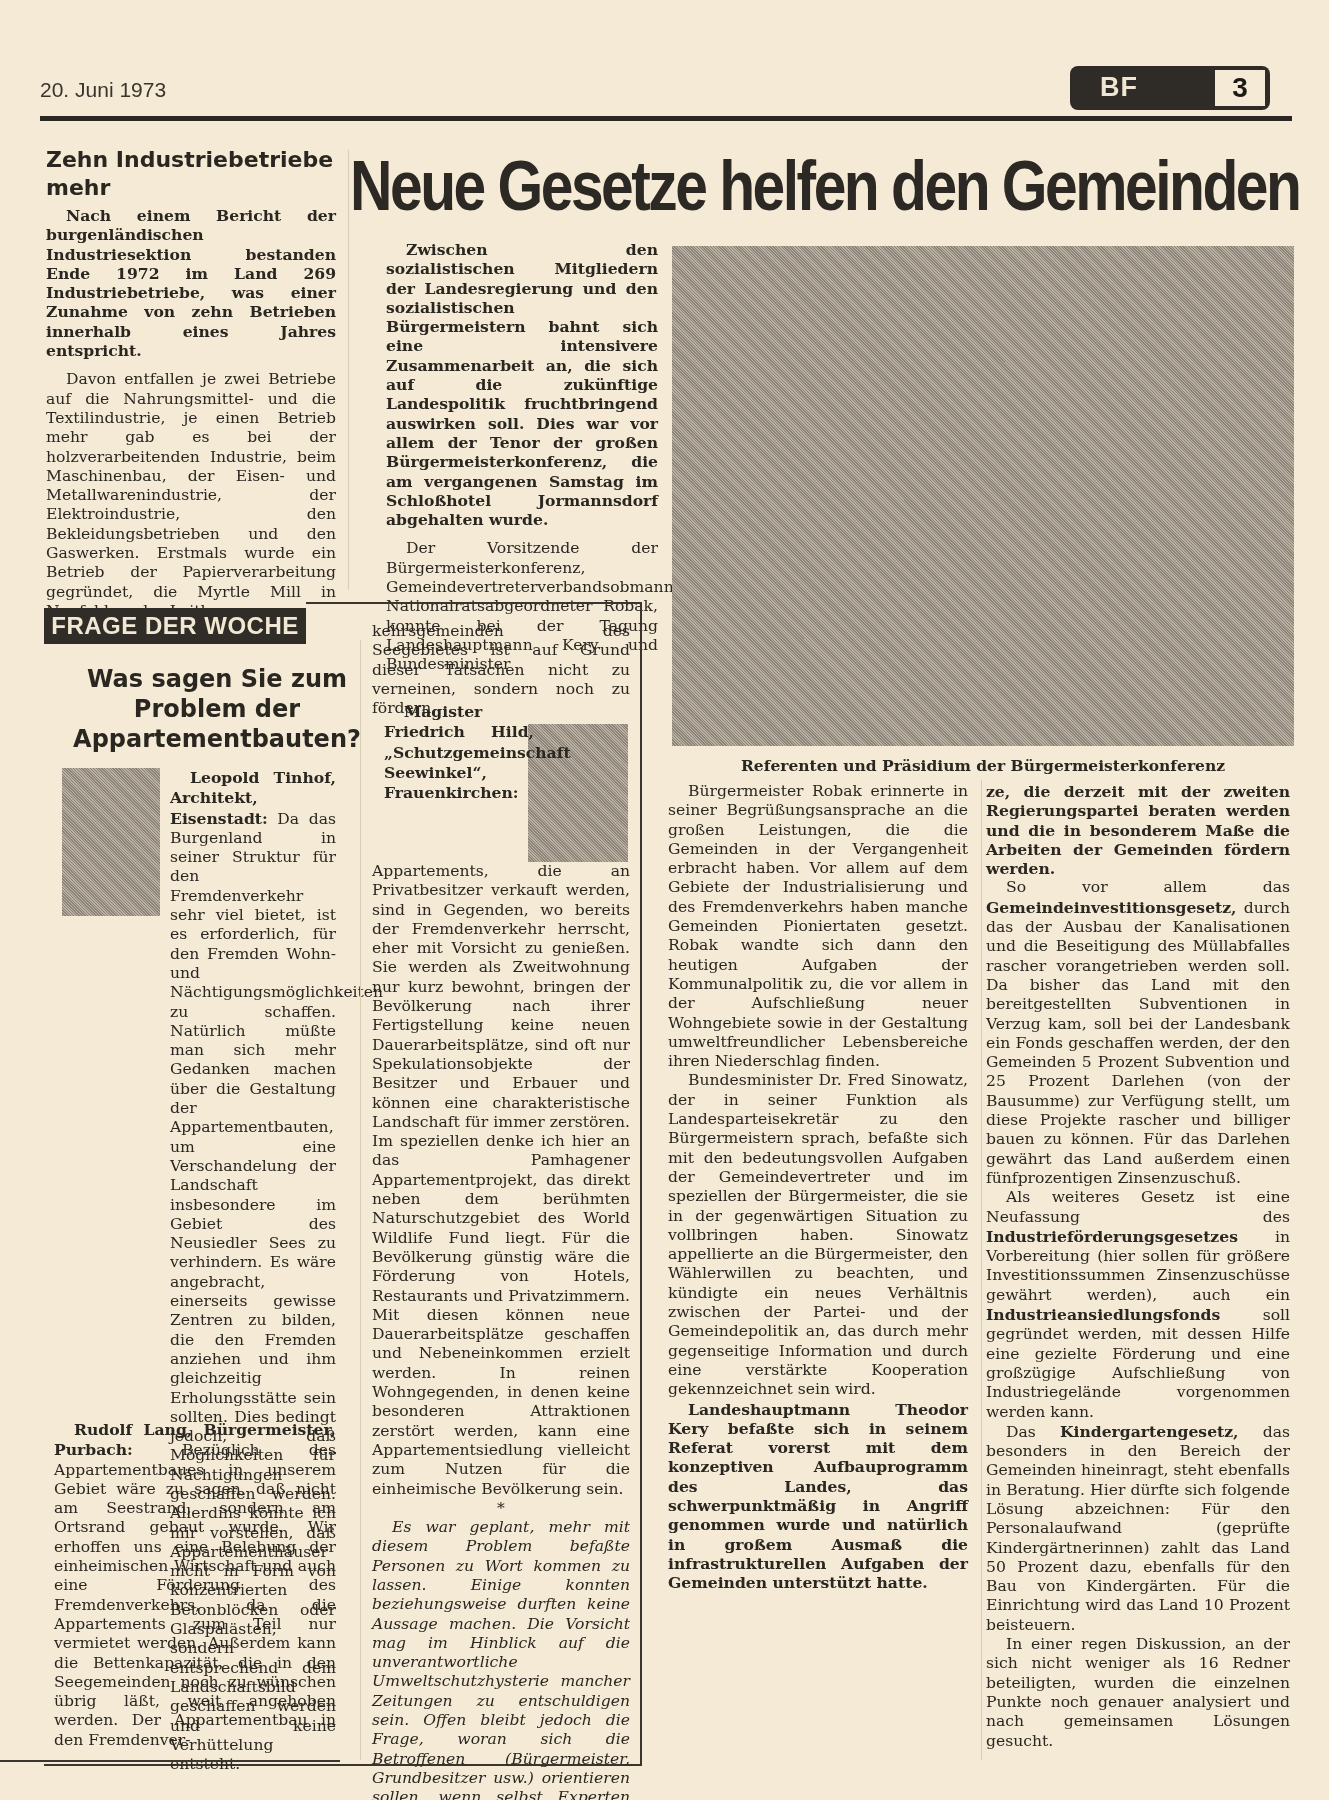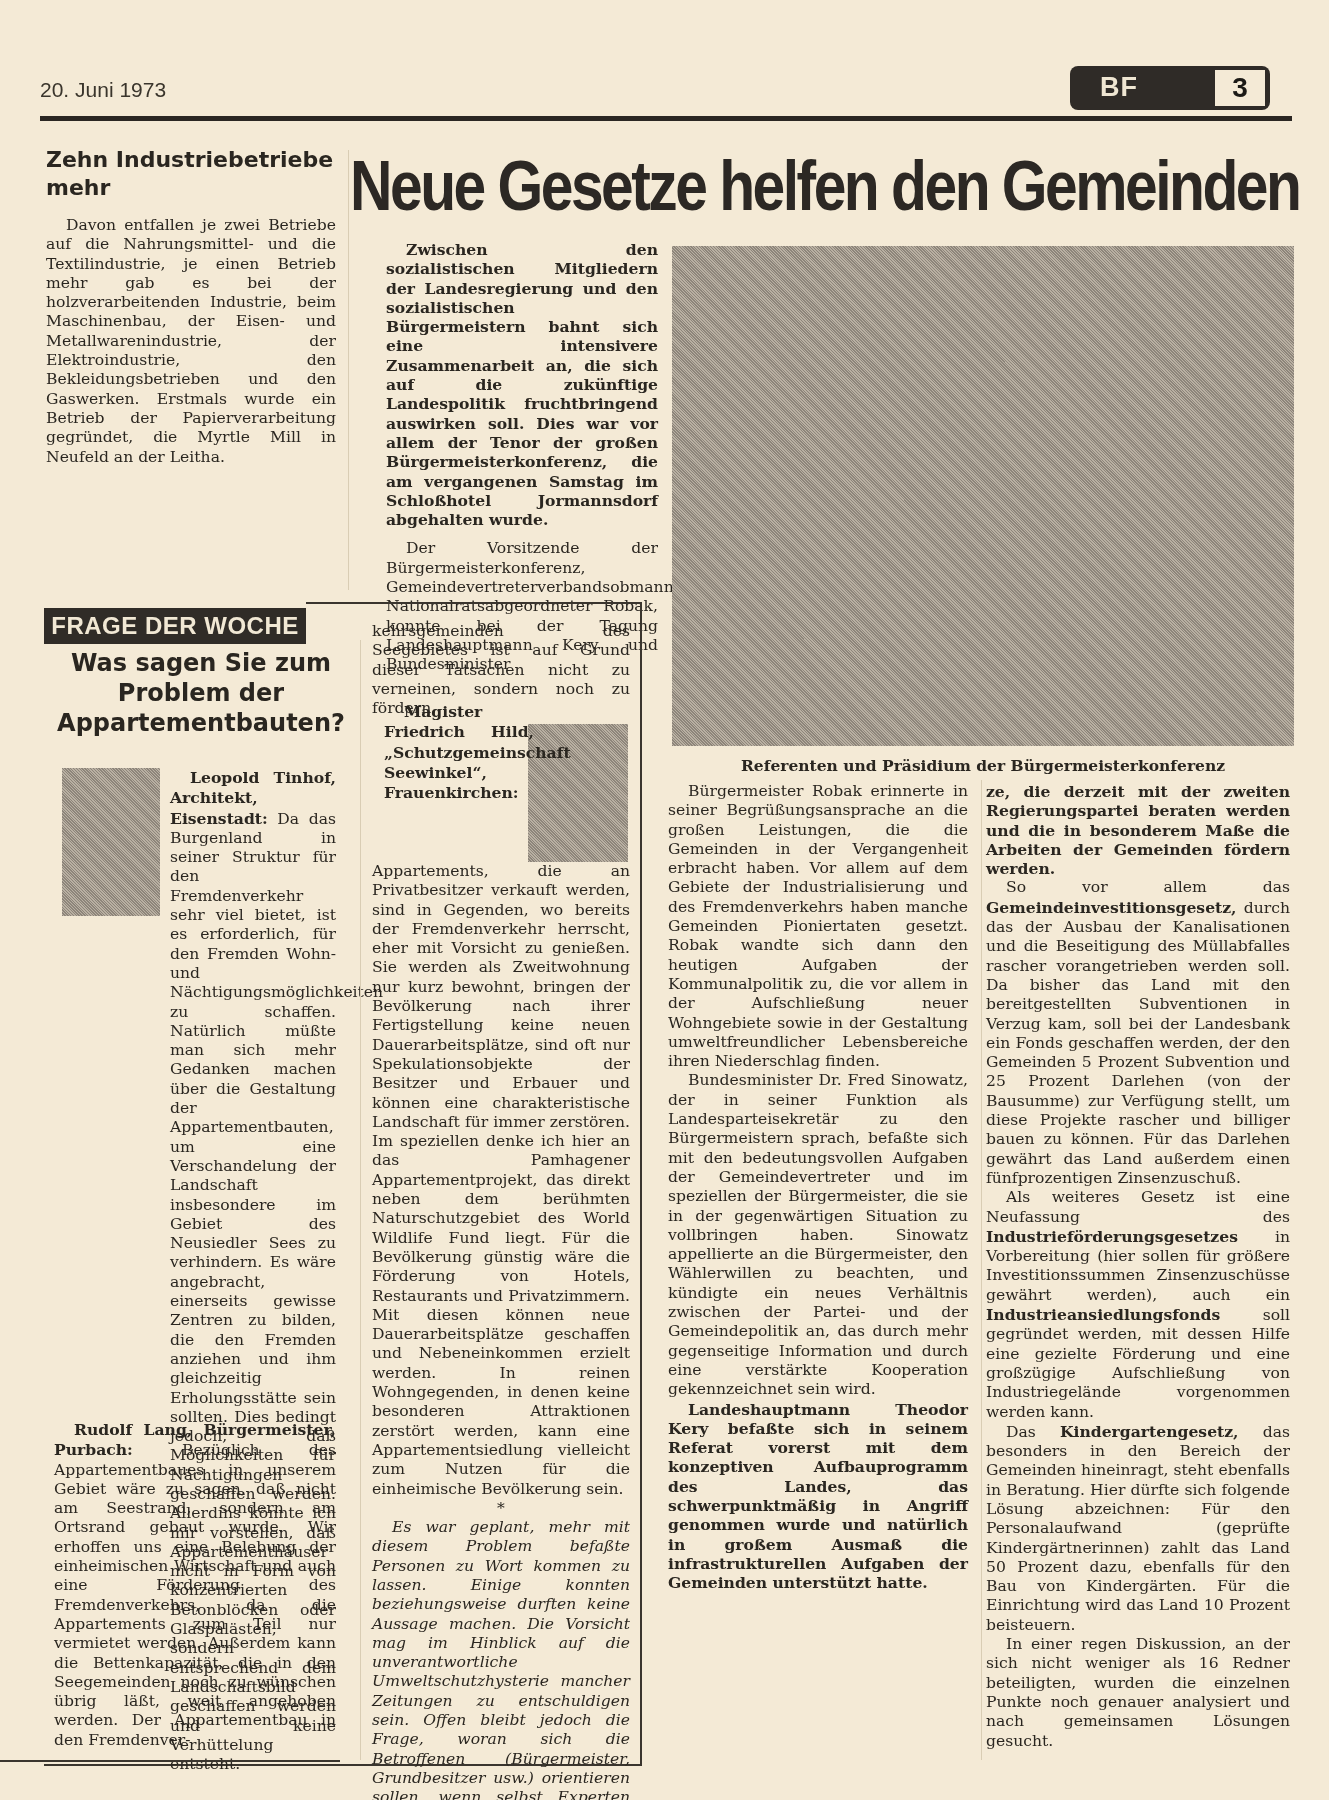--- a/index.html
+++ b/index.html
@@ -20,40 +20,41 @@
   h2.left-head{position:absolute;left:46px;top:146px;width:290px;margin:0;text-align:left;
      font-family:"DejaVu Sans",sans-serif;font-weight:bold;font-size:22px;line-height:28px;color:#2a2620;}
   .headline{left:350px;top:148px;width:940px;height:76px;font-family:"Liberation Sans",sans-serif;
      font-weight:bold;font-size:70px;line-height:76px;letter-spacing:-3px;color:#2c2824;
      transform:scaleX(0.84);transform-origin:left top;white-space:nowrap;}
   .vline{background:#d9cdb4;width:1px;}
   .box{left:44px;top:602px;width:596px;height:1162px;border:2px solid #3a352e;border-left:none;border-top:none;}
   .frage{left:44px;top:608px;width:262px;height:36px;background:#302c27;color:#f1e8d4;
      font-family:"Liberation Sans",sans-serif;font-weight:bold;font-size:24px;line-height:36px;text-align:center;letter-spacing:0.5px;}
   .frage-line{left:306px;top:602px;width:336px;height:2px;background:#3a352e;}
-  .q{left:56px;top:648px;width:290px;margin:0;text-align:center;font-family:"DejaVu Sans",sans-serif;font-weight:bold;font-size:24px;line-height:30px;color:#2a2620;}
+  .q{left:56px;top:648px;width:290px;margin:16px;text-align:center;font-family:"DejaVu Sans",sans-serif;font-weight:bold;font-size:24px;line-height:30px;color:#2a2620;}
   .photo{background:repeating-linear-gradient(45deg,#8d857a 0 1px,#b9b0a2 1px 2px);}
   .portrait1{left:62px;top:768px;width:98px;height:148px;}
   .portrait2{left:528px;top:724px;width:100px;height:138px;}
   .bigphoto{left:672px;top:246px;width:622px;height:500px;}
   .caption{left:672px;top:756px;width:622px;text-align:center;font-weight:bold;font-size:15.5px;}
   .bottomline{left:0px;top:1760px;width:340px;height:2px;background:#3a352e;}
 </style>
 </head>
 <body>
 
 <div class="abs date">20. Juni 1973</div>
 <div class="abs badge">
   <span class="bf">BF</span>
   <span class="pg">3</span>
 </div>
 <div class="abs topline"></div>
 
 <h2 class="left-head">Zehn Industriebetriebe mehr</h2>
 <div class="col" style="left:46px;top:206px;width:290px;">
+  <p class="b">Nach einem Bericht der burgenländischen Industriesektion bestanden Ende 1972 im Land 269 Industriebetriebe, was einer Zunahme von zehn Betrieben innerhalb eines Jahres entspricht.</p>
   <div class="gap"></div>
   <p>Davon entfallen je zwei Betriebe auf die Nahrungsmittel- und die Textilindustrie, je einen Betrieb mehr gab es bei der holzverarbeitenden Industrie, beim Maschinenbau, der Eisen- und Metallwarenindustrie, der Elektroindustrie, den Bekleidungsbetrieben und den Gaswerken. Erstmals wurde ein Betrieb der Papierverarbeitung gegründet, die Myrtle Mill in Neufeld an der Leitha.</p>
 </div>
 <div class="abs vline" style="left:348px;top:150px;height:440px;"></div>
 
 <div class="abs headline">Neue Gesetze helfen den Gemeinden</div>
 
 <div class="col" style="left:386px;top:240px;width:272px;">
   <p class="b">Zwischen den sozialistischen Mitgliedern der Landesregierung und den sozialistischen Bürgermeistern bahnt sich eine intensivere Zusammenarbeit an, die sich auf die zukünftige Landespolitik fruchtbringend auswirken soll. Dies war vor allem der Tenor der großen Bürgermeisterkonferenz, die am vergangenen Samstag im Schloßhotel Jormannsdorf abgehalten wurde.</p>
   <div class="gap"></div>

